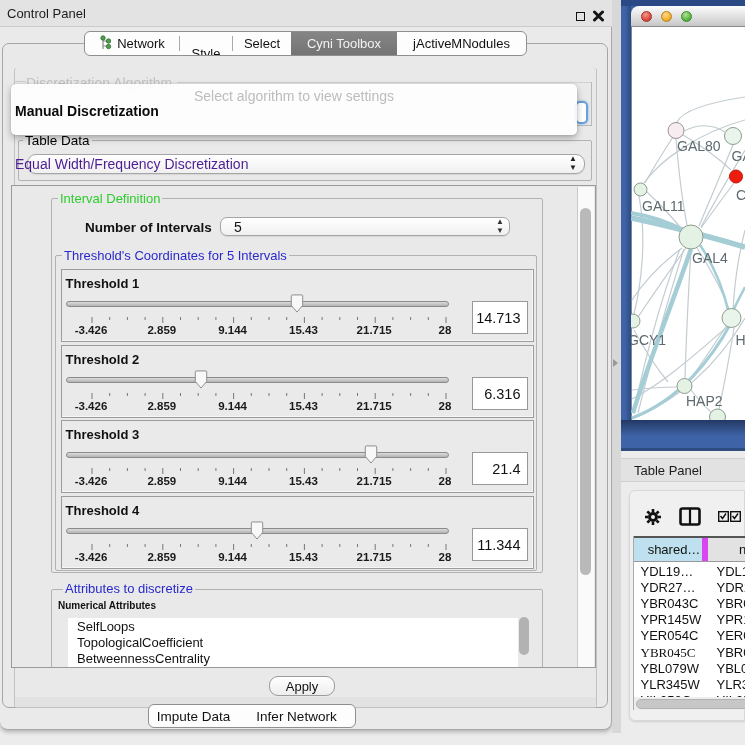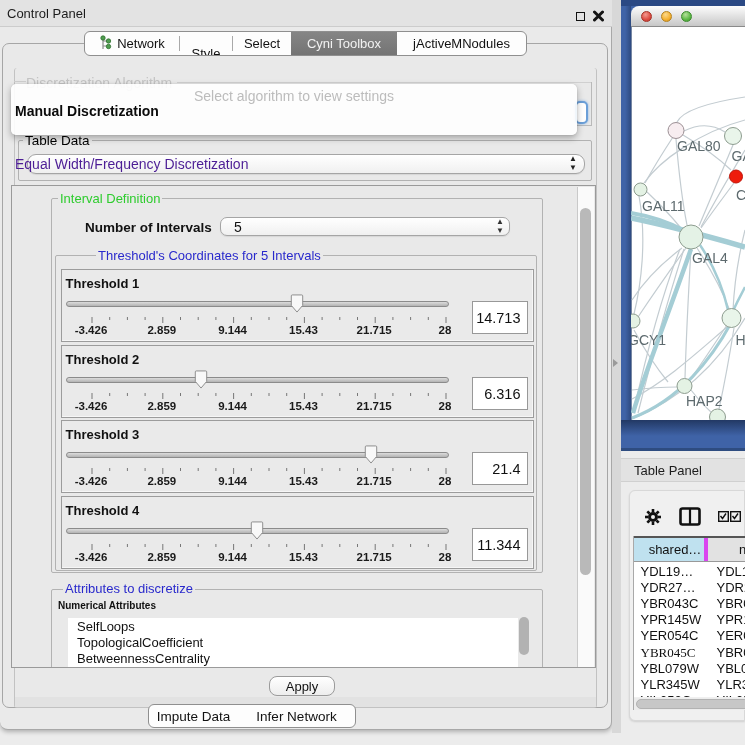--- a/index.html
+++ b/index.html
@@ -117,21 +117,21 @@
       <div class="abs groupbox" style="left:39px;top:12px;width:492px;height:375px;"></div>
       <div class="gtitle" style="left:46px;top:6px;color:#2ecc2e;">Interval Definition</div>
 
       <div class="abs" style="left:73px;top:34px;font-size:13.5px;font-weight:bold;color:#111;">Number of Intervals</div>
       <div class="combo" style="left:208px;top:30.5px;width:290px;height:19.5px;">
         <span style="position:absolute;left:13px;top:1px;font-size:14px;">5</span>
         <span class="arr" style="right:4px;top:-1px;font-size:8px;color:#333;">▲<br>▼</span>
       </div>
 
       <div class="abs groupbox" style="left:43px;top:69px;width:482px;height:316px;"></div>
-      <div class="gtitle" style="left:50px;top:63px;color:#2929cc;margin-left:34px;">Threshold's Coordinates for 5 Intervals</div>
+      <div class="gtitle" style="left:50px;top:63px;color:#2929cc;">Threshold's Coordinates for 5 Intervals</div>
 
       <div class="srow" style="left:48.5px;top:83px;width:473px;height:73px;">
 <div class="lbl">Threshold 1</div>
 <div class="track" style="left:4.5px;top:31px;width:383px;"></div>
 <svg class="thumbp" style="left:228px;top:24px;" width="14" height="20" viewBox="0 0 14 20">
 <path d="M2,1 H12 Q13,1 13,2 V12 L7,19 L1,12 V2 Q1,1 2,1 Z" fill="#f8f8f8" stroke="#8a8a8a" stroke-width="1"></path>
 </svg>
 <svg class="ticks" style="left:0;top:47px;" width="420" height="8" viewBox="0 0 420 8">
             <rect x="29.5" y="0" width="1" height="6" fill="#777"></rect>
             <rect x="47.2" y="0" width="1" height="3" fill="#777"></rect>
@@ -321,21 +321,21 @@
         </svg>
         Network</div>
       <div class="sep"></div>
       <div class="seg" style="width:52px;margin-top:20px;">Style</div>
       <div class="sep"></div>
       <div class="seg" style="width:58px;">Select</div>
       <div class="seg dark" style="width:106px;">Cyni Toolbox</div>
       <div class="seg" style="width:129px;">jActiveMNodules</div>
     </div>
 
-    <button class="mac" style="left:269px;top:676px;width:66px;height:20px;border-radius:8px;">Apply</button>
+    <button class="mac" style="left:269px;top:676px;width:66px;height:20px;">Apply</button>
 
     <div id="bottabs" class="abs tabbar">
       <div class="seg" style="width:89px;">Impute Data</div>
       <div class="seg" style="width:117px;border-radius:10px;">Infer Network</div>
     </div>
   </div>
 
   <div id="gap" class="abs"></div>
     <div class="abs" style="left:613px;top:359px;width:0;height:0;border-top:4px solid transparent;border-bottom:4px solid transparent;border-left:5px solid #9a9a9a;"></div>
   <div id="desktop" class="abs">
@@ -427,21 +427,21 @@
 <line x1="11" y1="1.5" x2="11" y2="17.5" stroke="#111" stroke-width="2.2"></line>
         </svg>
 <svg style="position:absolute;left:88px;top:20px;" width="23" height="11" viewBox="0 0 23 11">
 <rect x="0.7" y="0.7" width="9.6" height="9.6" fill="none" stroke="#111" stroke-width="1.4"></rect>
 <path d="M2.5,5 L4.5,7.5 L8,2.5" fill="none" stroke="#111" stroke-width="1.4"></path>
 <rect x="12.7" y="0.7" width="9.6" height="9.6" fill="none" stroke="#111" stroke-width="1.4"></rect>
 <path d="M14.5,5 L16.5,7.5 L20,2.5" fill="none" stroke="#111" stroke-width="1.4"></path>
         </svg>
 <div style="position:absolute;left:2.5px;top:45px;width:114px;height:174px;border:1px solid #a9a9a9;border-right:none;"></div>
 <div style="position:absolute;left:4px;top:45.5px;width:112px;height:1.5px;background:#555;"></div>
-<div style="position:absolute;left:4px;top:47px;width:74px;height:23.5px;background:#bfe1ef;border-right:4px solid #d946ef;font-size:13px;color:#111;text-align:center;padding-top:4px;text-indent:12px;">shared…</div>
+<div style="position:absolute;left:4px;top:47px;width:74px;height:23.5px;background:#bfe1ef;border-right:6px solid #d946ef;font-size:13px;color:#111;text-align:center;padding-top:4px;text-indent:12px;">shared…</div>
 <div style="position:absolute;left:78px;top:47px;width:38px;height:23.5px;background:#e2e2e2;font-size:13px;color:#111;padding-top:4px;padding-left:31px;">n</div>
 <div style="position:absolute;left:4px;top:70.5px;width:112px;height:1px;background:#999;"></div>
 <div style="position:absolute;left:3.5px;top:71.5px;width:113px;height:134.5px;background:#fff;overflow:hidden;font-size:13px;color:#111;">
           <div style="position:absolute;left:7px;top:2.0px;">YDL19…</div>
           <div style="position:absolute;left:83px;top:2.0px;">YDL19</div>
           <div style="position:absolute;left:7px;top:18.1px;">YDR27…</div>
           <div style="position:absolute;left:83px;top:18.1px;">YDR27</div>
           <div style="position:absolute;left:7px;top:34.2px;">YBR043C</div>
           <div style="position:absolute;left:83px;top:34.2px;">YBR04</div>
           <div style="position:absolute;left:7px;top:50.3px;">YPR145W</div>

